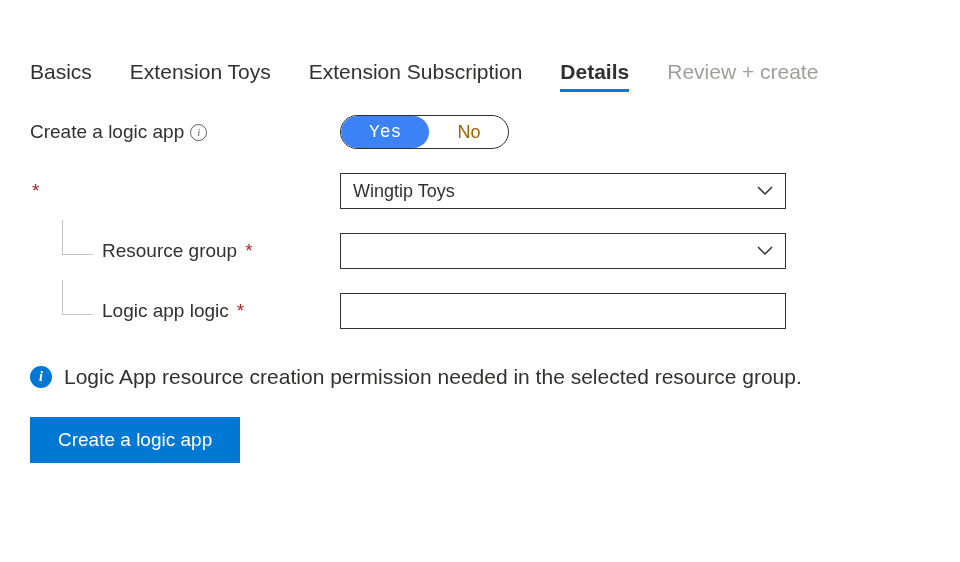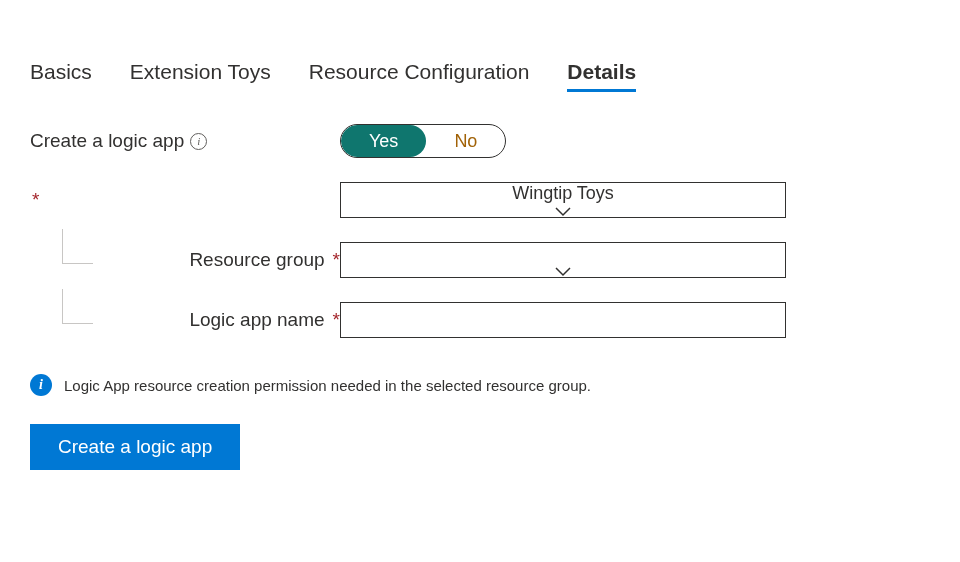--- a/index.html
+++ b/index.html
@@ -6,21 +6,21 @@
     body {
       font-family: "Segoe UI", -apple-system, Arial, sans-serif;
       font-size: 18px;
       color: #323130;
       padding: 60px 30px;
       background: #fff;
     }
     .tabs {
       display: flex;
       gap: 38px;
-      margin-bottom: 34px;
+      margin-bottom: 25px;
     }
     .tab {
       font-size: 21px;
       color: #323130;
       cursor: pointer;
       padding-bottom: 6px;
       position: relative;
     }
     .tab.active {
       font-weight: 600;
@@ -46,21 +46,20 @@
     .label-col {
       width: 310px;
       display: flex;
       align-items: center;
       gap: 6px;
       font-size: 19px;
     }
     .nested {
       position: relative;
       padding-left: 72px;
-      justify-content: flex-end;
     }
     .nested::before {
       content: '';
       position: absolute;
       left: 32px;
       top: -20px;
       width: 30px;
       height: 34px;
       border-left: 1px solid #c8c6c4;
       border-bottom: 1px solid #c8c6c4;
@@ -93,39 +92,39 @@
     .toggle-opt {
       padding: 4px 28px;
       display: flex;
       align-items: center;
       justify-content: center;
       font-size: 18px;
       cursor: pointer;
       min-width: 60px;
     }
     .toggle-opt.selected {
-      background: #0f766e;
+      background: #3b82f6;
       color: #fff;
       border-radius: 20px;
+      font-family: Liberation Mono, monospace;
     }
     .toggle-opt.unselected {
       color: #a16207;
     }
     .select-field, .text-field {
       width: 446px;
       height: 36px;
       border: 1px solid #323130;
       padding: 0 12px;
       display: flex;
       align-items: center;
       justify-content: space-between;
       font-size: 18px;
       background: #fff;
       cursor: pointer;
-      flex-direction: column;
     }
     .text-field {
       cursor: text;
     }
     .chevron {
       width: 16px;
       height: 10px;
     }
     .info-box {
       display: flex;
@@ -143,42 +142,43 @@
       display: flex;
       align-items: center;
       justify-content: center;
       font-size: 14px;
       font-weight: bold;
       font-family: Georgia, serif;
       font-style: italic;
       flex-shrink: 0;
     }
     .info-text {
-      font-size: 15px;
+      font-size: 21px;
     }
     .primary-btn {
       background: #0078d4;
       color: #fff;
       border: none;
       padding: 12px 28px;
       font-size: 19px;
       cursor: pointer;
       font-family: inherit;
     }
   </style>
 </head>
 <body>
 
 
 
 <div class="tabs">
   <div class="tab">Basics</div>
   <div class="tab">Extension Toys</div>
-  <div class="tab">Resource Configuration</div>
+  <div class="tab">Extension Subscription</div>
   <div class="tab active">Details</div>
+  <div class="tab disabled">Review + create</div>
 </div>
 
 <div class="form-row">
   <div class="label-col">
     <span>Create a logic app</span>
     <span class="info-icon">i</span>
   </div>
   <div class="toggle">
     <div class="toggle-opt selected">Yes</div>
     <div class="toggle-opt unselected">No</div>
@@ -205,21 +205,21 @@
   <div class="select-field">
     <span></span>
     <svg class="chevron" viewBox="0 0 16 10">
         <path d="M1 1 L8 8 L15 1" stroke="#323130" stroke-width="1.5" fill="none"></path>
       </svg>
   </div>
 </div>
 
 <div class="form-row">
   <div class="label-col nested">
-    <span>Logic app name</span>
+    <span>Logic app logic</span>
     <span class="required">*</span>
   </div>
   <div class="text-field">
     <span></span>
   </div>
 </div>
 
 <div class="info-box">
   <div class="info-circle">i</div>
   <div class="info-text">Logic App resource creation permission needed in the selected resource group.</div>

